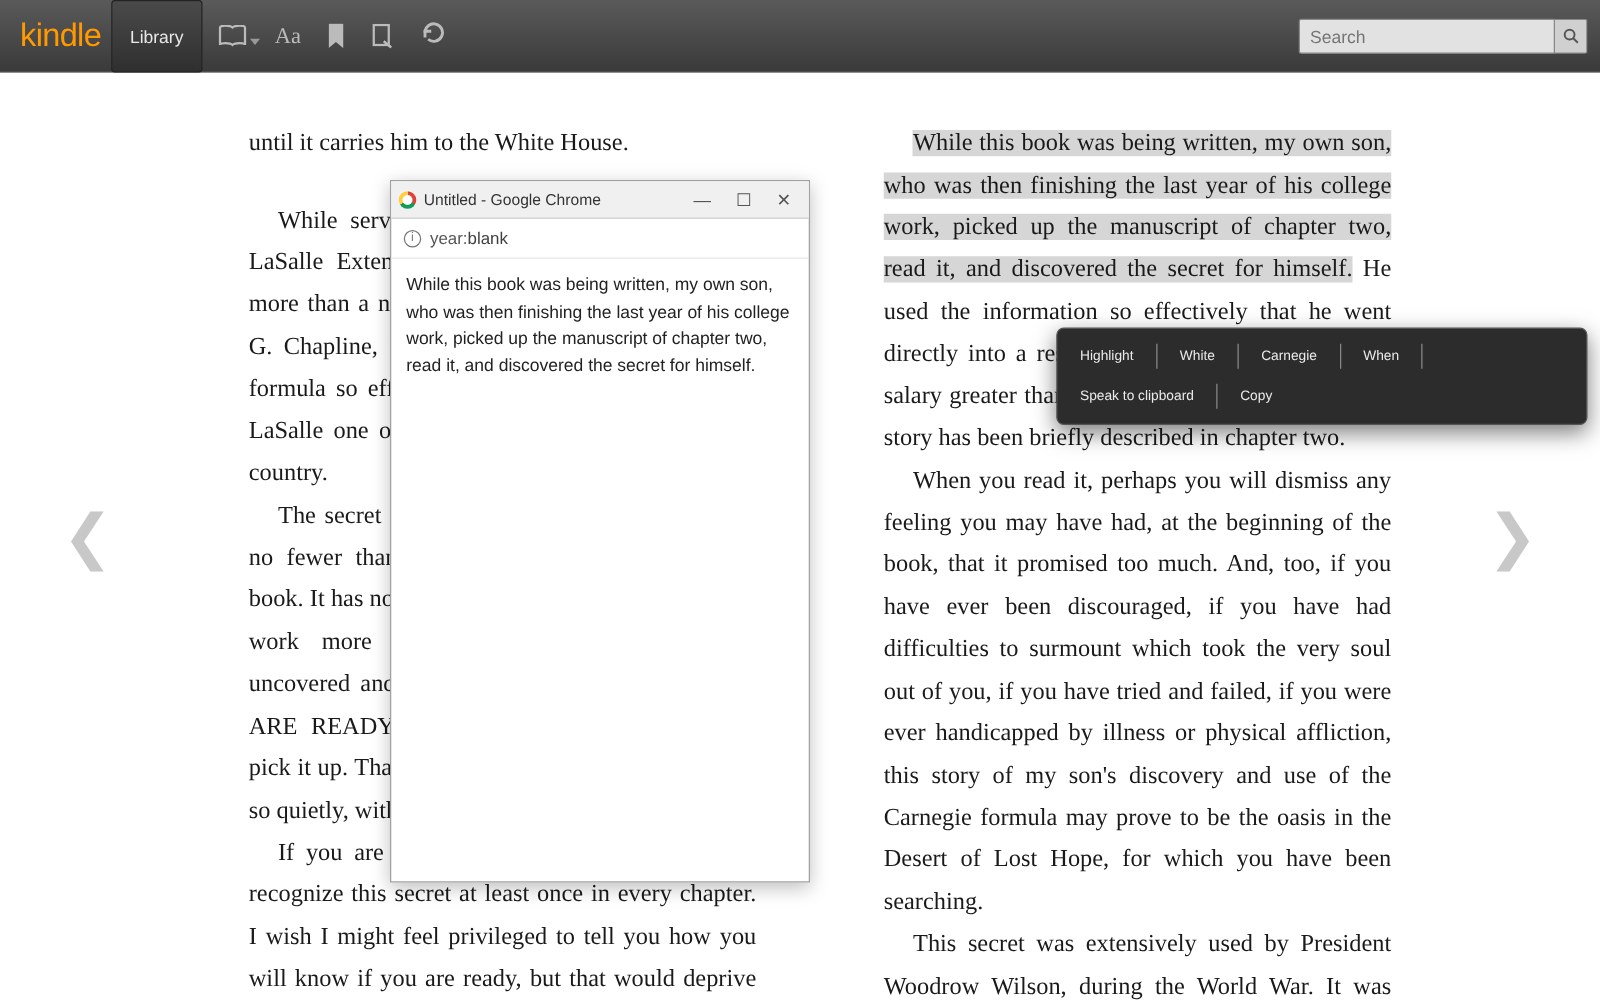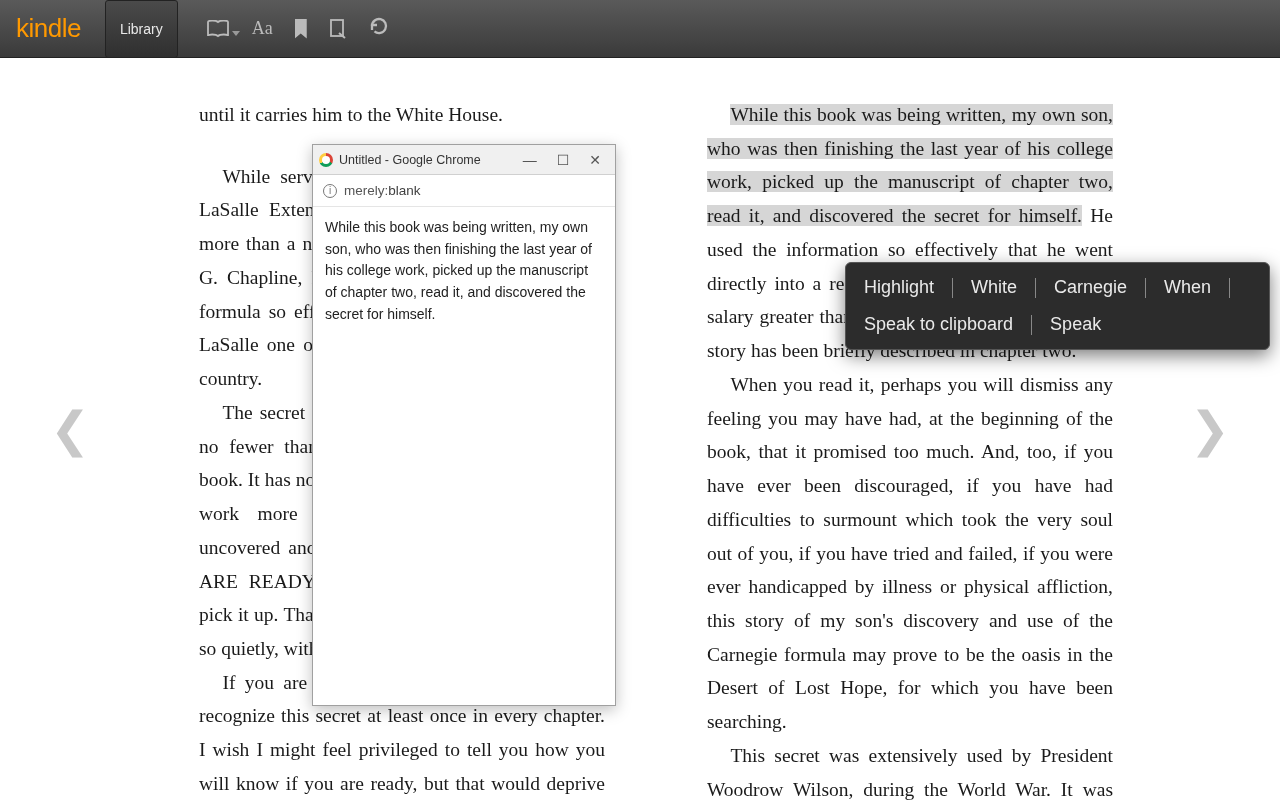--- a/index.html
+++ b/index.html
@@ -11,21 +11,21 @@
     overflow: hidden;
     position: relative;
   }
   .toolbar {
     height: 58px;
     background: linear-gradient(to bottom, #5a5a5a, #3a3a3a);
     border-bottom: 1px solid #222;
     display: flex;
     align-items: center;
     padding: 0 10px;
-    gap: 18px;
+    gap: 2px;
   }
   .logo {
     color: #ff9900;
     font-size: 26px;
     font-weight: normal;
     font-family: "Segoe UI", Arial, sans-serif;
     letter-spacing: -0.5px;
     padding: 0 6px;
   }
   .library-btn {
@@ -80,21 +80,21 @@
     text-align: justify;
   }
   .col p { margin-bottom: 0; margin-left: 32px; }
   .indent { text-indent: 1.2em; }
   .hl { background: #d6d6d6; }
 
   
   .chrome-win {
     position: absolute;
     left: 312px; top: 144px;
-    width: 304px; height: 562px;
+    width: 336px; height: 562px;
     background: #fff;
     border: 1px solid #a0a0a0;
     box-shadow: 0 4px 14px rgba(0,0,0,0.25);
     display:flex; flex-direction:column;
   }
   .chrome-title {
     height: 30px; background: #f0f0f0; border-bottom:1px solid #d0d0d0;
     display:flex; align-items:center; padding: 0 6px; font-size: 12.5px; color:#333;
   }
   .chrome-ico { width:14px; height:14px; margin-right:6px; border-radius:50%; background: conic-gradient(#db4437 0 33%, #0f9d58 33% 66%, #ffcd40 66% 100%); position:relative; }
@@ -112,21 +112,21 @@
   
   .ctx-menu {
     position: absolute;
     left: 845px; top: 262px;
     width: 425px;
     background: #2c2c2c;
     border: 1px solid #555;
     border-radius: 6px;
     box-shadow: 0 6px 18px rgba(0,0,0,0.5);
     color: #eaeaea;
-    font-size: 18px;
+    font-size: 11px;
     padding: 6px 0;
     z-index: 50;
   }
   .ctx-row { display:flex; align-items:center; padding: 6px 18px; }
   .ctx-item { cursor:pointer; padding: 2px 0; }
   .ctx-sep { width:1px; height: 20px; background:#888; margin: 0 18px; }
 </style>
 </head>
 <body>
 
@@ -149,20 +149,29 @@
           <path d="M10 14 L16 19" stroke="#bbb" stroke-width="2"></path>
         </svg>
     </span>
     <span class="tb-icon sync-ico">
       <svg width="20" height="20" viewBox="0 0 20 20">
           <path d="M3 10 a7 7 0 1 1 2.5 5.4" fill="none" stroke="#bbb" stroke-width="2.3"></path>
           <path d="M3 14 L3 9 L8 9" fill="none" stroke="#bbb" stroke-width="2.3"></path>
         </svg>
     </span>
   </div>
+  <div class="search-wrap">
+    <input class="search-input" placeholder="Search" style="">
+    <div class="search-btn">
+      <svg viewBox="0 0 16 16">
+          <circle cx="6.5" cy="6.5" r="4.5" fill="none" stroke="#555" stroke-width="1.8"></circle>
+          <line x1="10" y1="10" x2="14" y2="14" stroke="#555" stroke-width="1.8"></line>
+        </svg>
+    </div>
+  </div>
 </div>
 
 <div class="reader">
   <div class="page-nav prev">❮</div>
   <div class="page-nav next">❯</div>
 
   <div class="columns">
     <div class="col">
       <p>until it carries him to the White House.</p>
       <p style="height:28px"></p>
@@ -185,34 +194,34 @@
     <span class="chrome-ico"></span>
     <span>Untitled - Google Chrome</span>
     <div class="win-ctrl">
       <span>—</span>
       <span>☐</span>
       <span>✕</span>
     </div>
   </div>
   <div class="chrome-url">
     <span class="info-ico">i</span>
-    <span><span>merely:</span><b>blank</b></span>
+    <span><span>year:</span><b>blank</b></span>
   </div>
   <div class="chrome-body">While this book was being written, my own son, who was then finishing the last year of his college work, picked up the manuscript of chapter two, read it, and discovered the secret for himself.</div>
 </div>
 
 <div class="ctx-menu">
   <div class="ctx-row">
     <span class="ctx-item">Highlight</span>
     <span class="ctx-sep"></span>
     <span class="ctx-item">White</span>
     <span class="ctx-sep"></span>
     <span class="ctx-item">Carnegie</span>
     <span class="ctx-sep"></span>
     <span class="ctx-item">When</span>
     <span class="ctx-sep"></span>
   </div>
   <div class="ctx-row">
     <span class="ctx-item">Speak to clipboard</span>
     <span class="ctx-sep"></span>
-    <span class="ctx-item">Speak</span>
+    <span class="ctx-item">Copy</span>
   </div>
 </div>
 
 </body></html>

